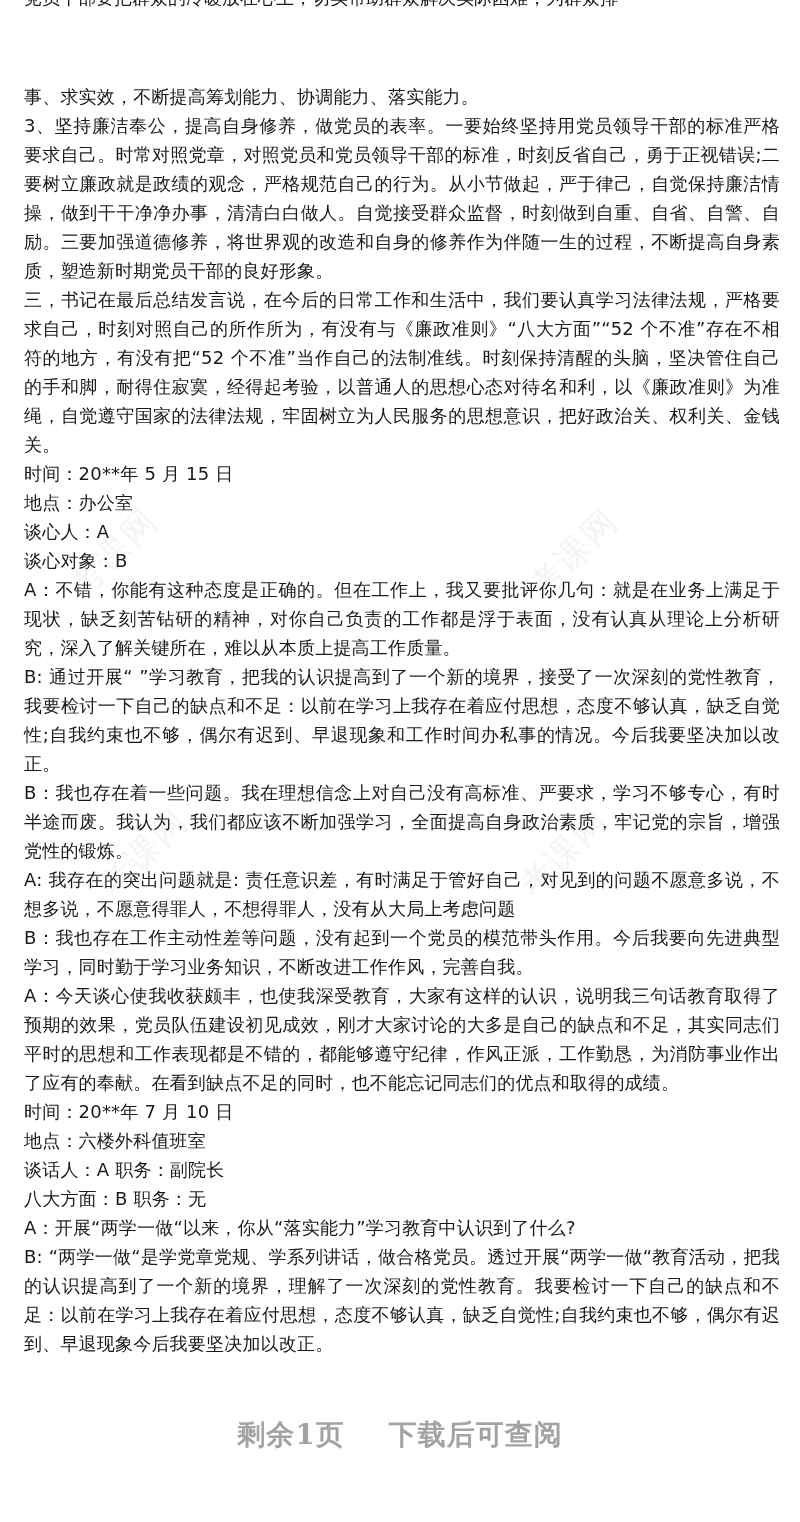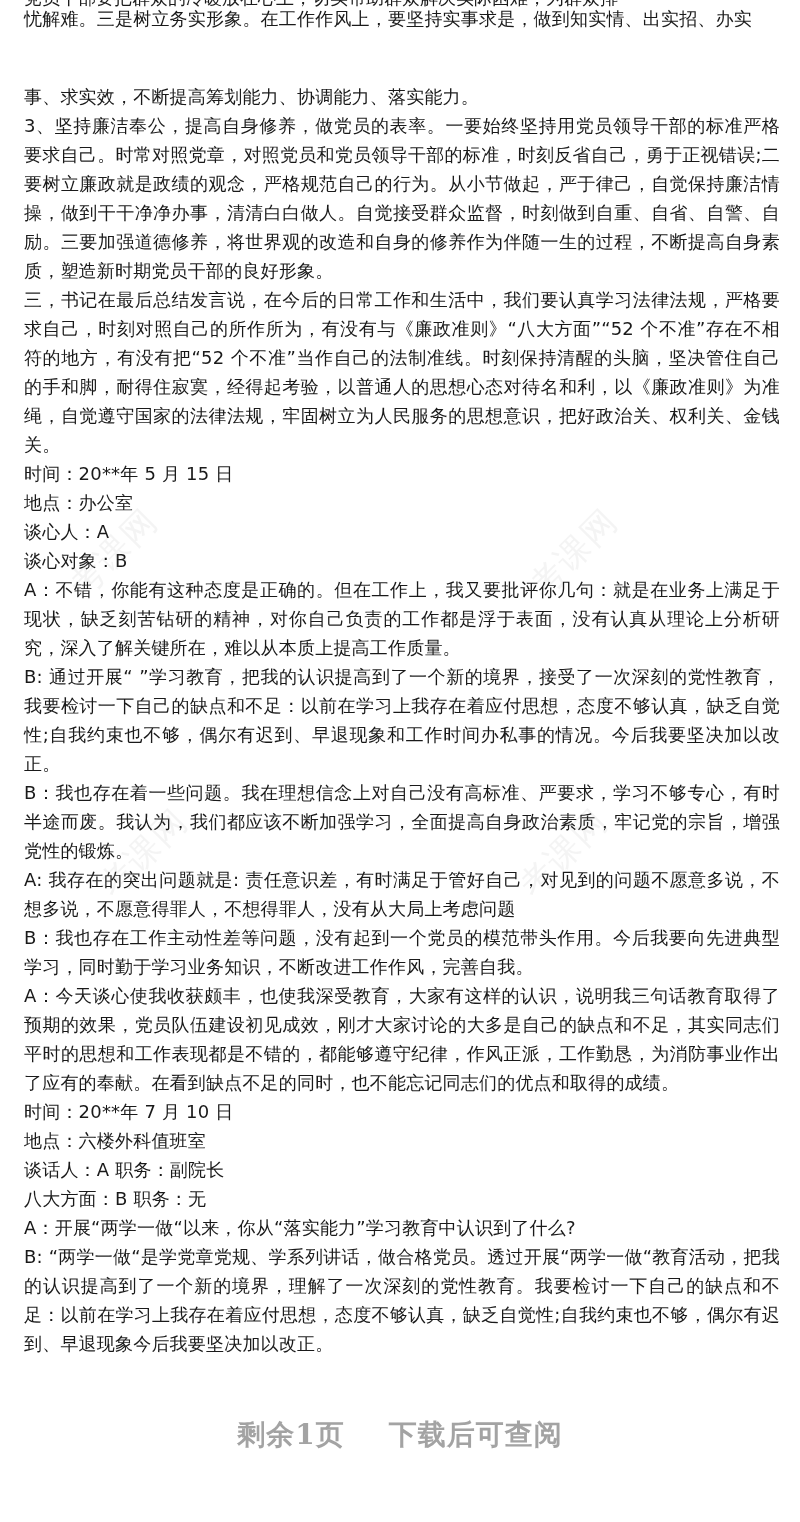--- a/index.html
+++ b/index.html
@@ -73,23 +73,20 @@
     }
     .more-banner .gap { display: inline-block; width: 44px; }
   </style>
 </head>
 <body>
 
 <div class="page">
 
   <div class="cut-line">党员干部要把群众的冷暖放在心上，切实帮助群众解决实际困难，为群众排</div>
 
-  <div class="block block-1">
-    <p>忧解难。三是树立务实形象。在工作作风上，要坚持实事求是，做到知实情、出实招、办实</p>
-  </div>
 
   <div class="block block-2">
     <p>事、求实效，不断提高筹划能力、协调能力、落实能力。</p>
     <p>3、坚持廉洁奉公，提高自身修养，做党员的表率。一要始终坚持用党员领导干部的标准严格要求自己。时常对照党章，对照党员和党员领导干部的标准，时刻反省自己，勇于正视错误;二要树立廉政就是政绩的观念，严格规范自己的行为。从小节做起，严于律己，自觉保持廉洁情操，做到干干净净办事，清清白白做人。自觉接受群众监督，时刻做到自重、自省、自警、自励。三要加强道德修养，将世界观的改造和自身的修养作为伴随一生的过程，不断提高自身素质，塑造新时期党员干部的良好形象。</p>
     <p>三，书记在最后总结发言说，在今后的日常工作和生活中，我们要认真学习法律法规，严格要求自己，时刻对照自己的所作所为，有没有与《廉政准则》“八大方面”“52 个不准”存在不相符的地方，有没有把“52 个不准”当作自己的法制准线。时刻保持清醒的头脑，坚决管住自己的手和脚，耐得住寂寞，经得起考验，以普通人的思想心态对待名和利，以《廉政准则》为准绳，自觉遵守国家的法律法规，牢固树立为人民服务的思想意识，把好政治关、权利关、金钱关。</p>
     <p>时间：20**年 5 月 15 日</p>
     <p>地点：办公室</p>
     <p>谈心人：A</p>
     <p>谈心对象：B</p>
     <p>A：不错，你能有这种态度是正确的。但在工作上，我又要批评你几句：就是在业务上满足于现状，缺乏刻苦钻研的精神，对你自己负责的工作都是浮于表面，没有认真从理论上分析研究，深入了解关键所在，难以从本质上提高工作质量。</p>

